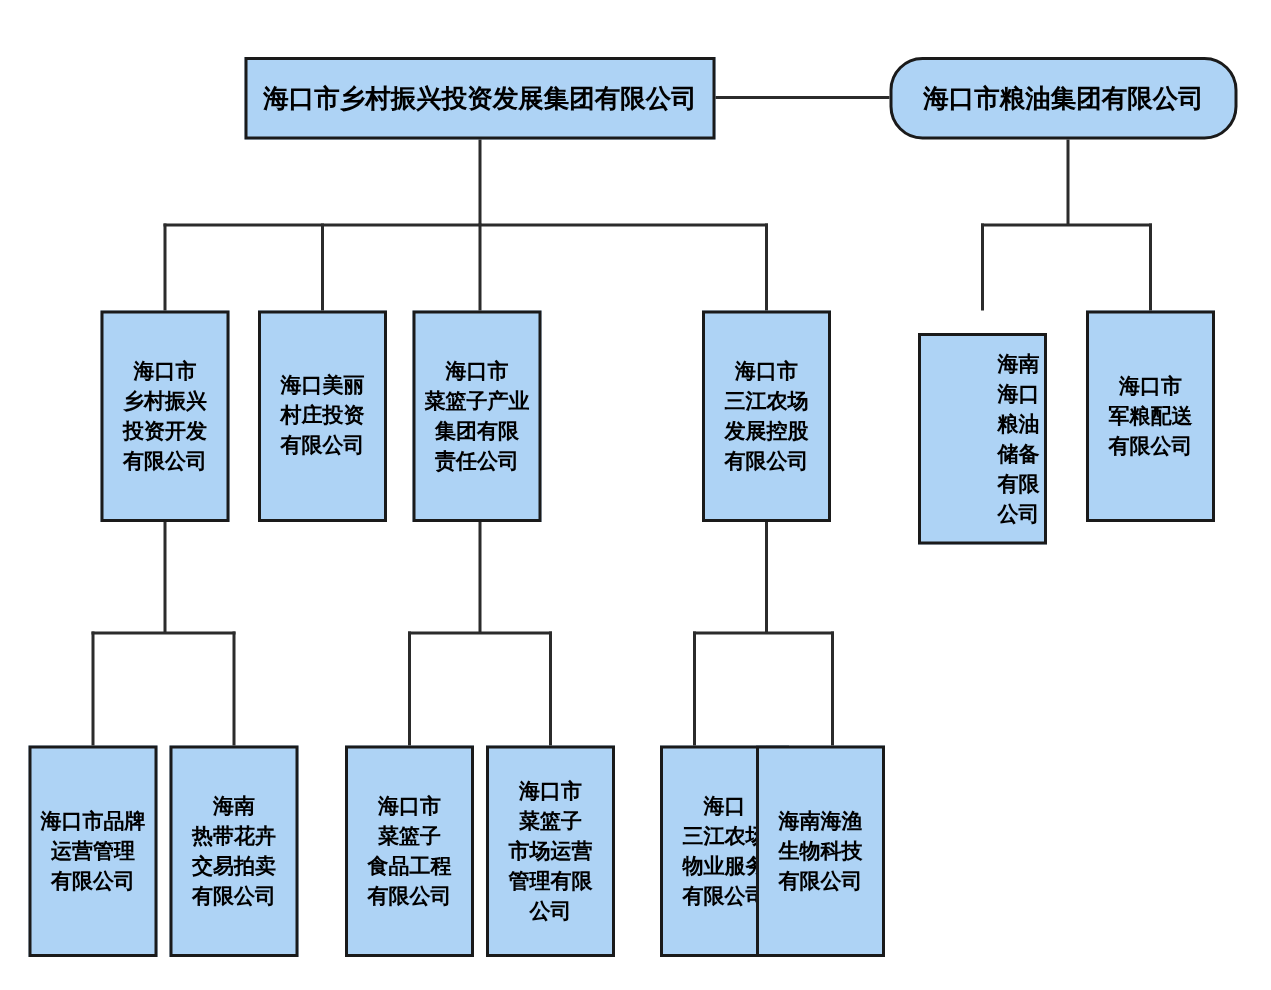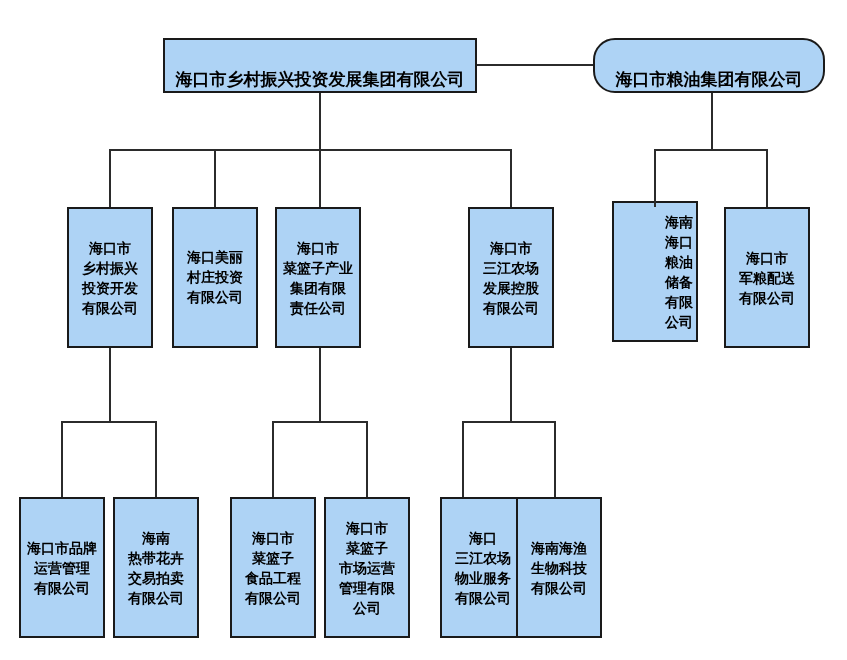--- a/index.html
+++ b/index.html
@@ -16,21 +16,21 @@
     box-sizing: border-box;
     background: #aed3f5;
     border: 2px solid #1a1a1a;
     display: flex;
     align-items: center;
     justify-content: center;
     text-align: center;
     font-weight: bold;
     color: #000000;
   }
-  .tier1 { height: 55px; font-size: 17px; align-items: flex-end; }
+  .tier1 { height: 55px; font-size: 17px; }
   .tier2, .tier3 { width: 86px; height: 141px; font-size: 14px; line-height: 20px; }
   .node-text { white-space: pre-line; }
   .line { position: absolute; background: #2b2b2b; }
 </style>
 </head>
 <body>
 
 <div class="canvas">
 
   <div class="node tier1" style="left:163px; top:38px; width:314px;">
@@ -56,21 +56,21 @@
 菜篮子产业
 集团有限
 责任公司</span>
   </div>
   <div class="node tier2" style="left:468px; top:207px;">
     <span class="node-text">海口市
 三江农场
 发展控股
 有限公司</span>
   </div>
-  <div class="node tier2" style="left:612px; top:201px;padding-left:48px;">
+  <div class="node tier2" style="left:612px; top:222px;padding-left:48px;">
     <span class="node-text">海南海口
 粮油储备
 有限公司</span>
   </div>
   <div class="node tier2" style="left:724px; top:207px;">
     <span class="node-text">海口市
 军粮配送
 有限公司</span>
   </div>
 
@@ -97,21 +97,21 @@
 市场运营
 管理有限
 公司</span>
   </div>
   <div class="node tier3" style="left:440px; top:497px;">
     <span class="node-text">海口
 三江农场
 物业服务
 有限公司</span>
   </div>
-  <div class="node tier3" style="left:516px; top:497px;justify-content:center;">
+  <div class="node tier3" style="left:504px; top:497px;justify-content:center;">
     <span class="node-text">海南海渔
 生物科技
 有限公司</span>
   </div>
 
   <div class="line" style="left:477px; top:64px; width:116px; height:2px;"></div>
 
   <div class="line" style="left:319px; top:93px; width:2px; height:57px;"></div>
   <div class="line" style="left:109px; top:149px; width:403px; height:2px;"></div>
   <div class="line" style="left:109px; top:149px; width:2px; height:58px;"></div>

